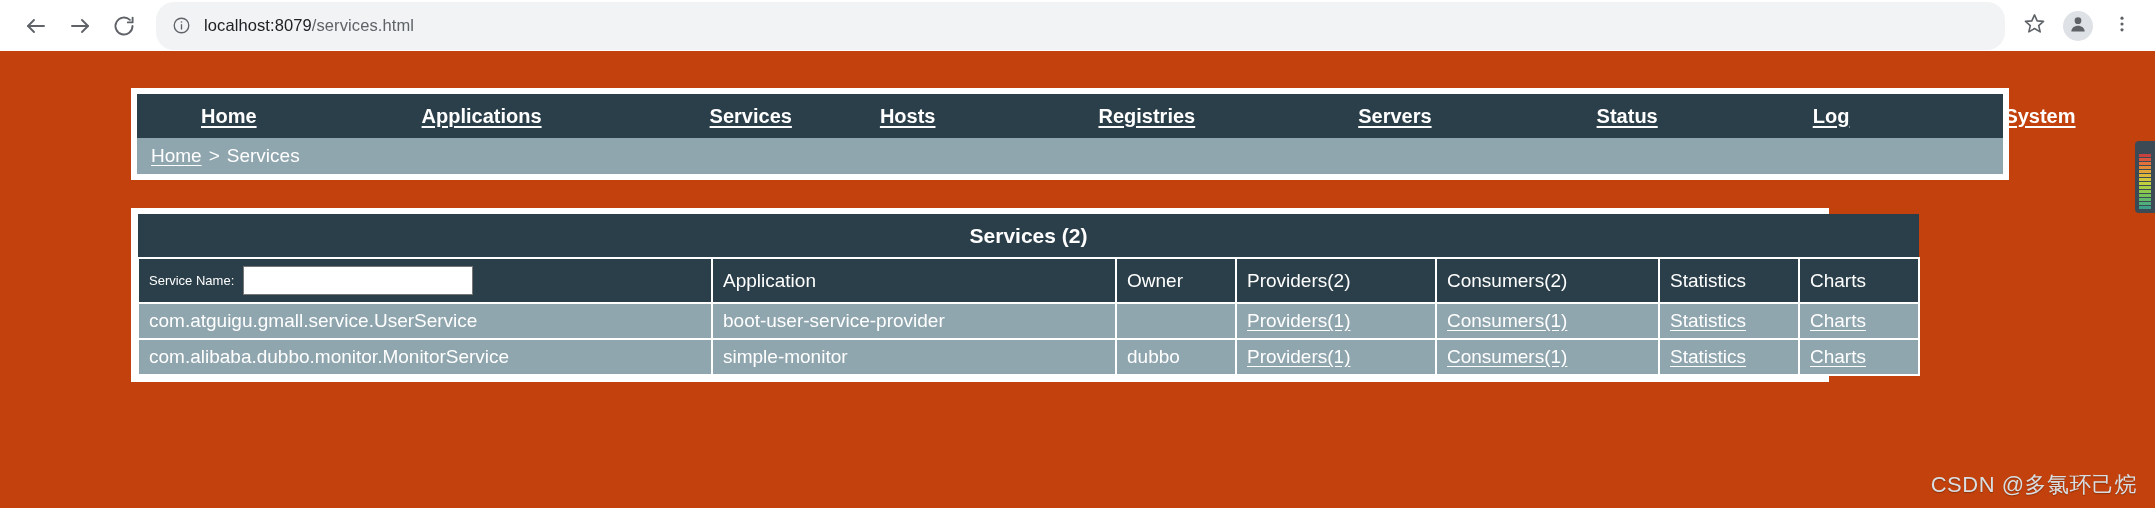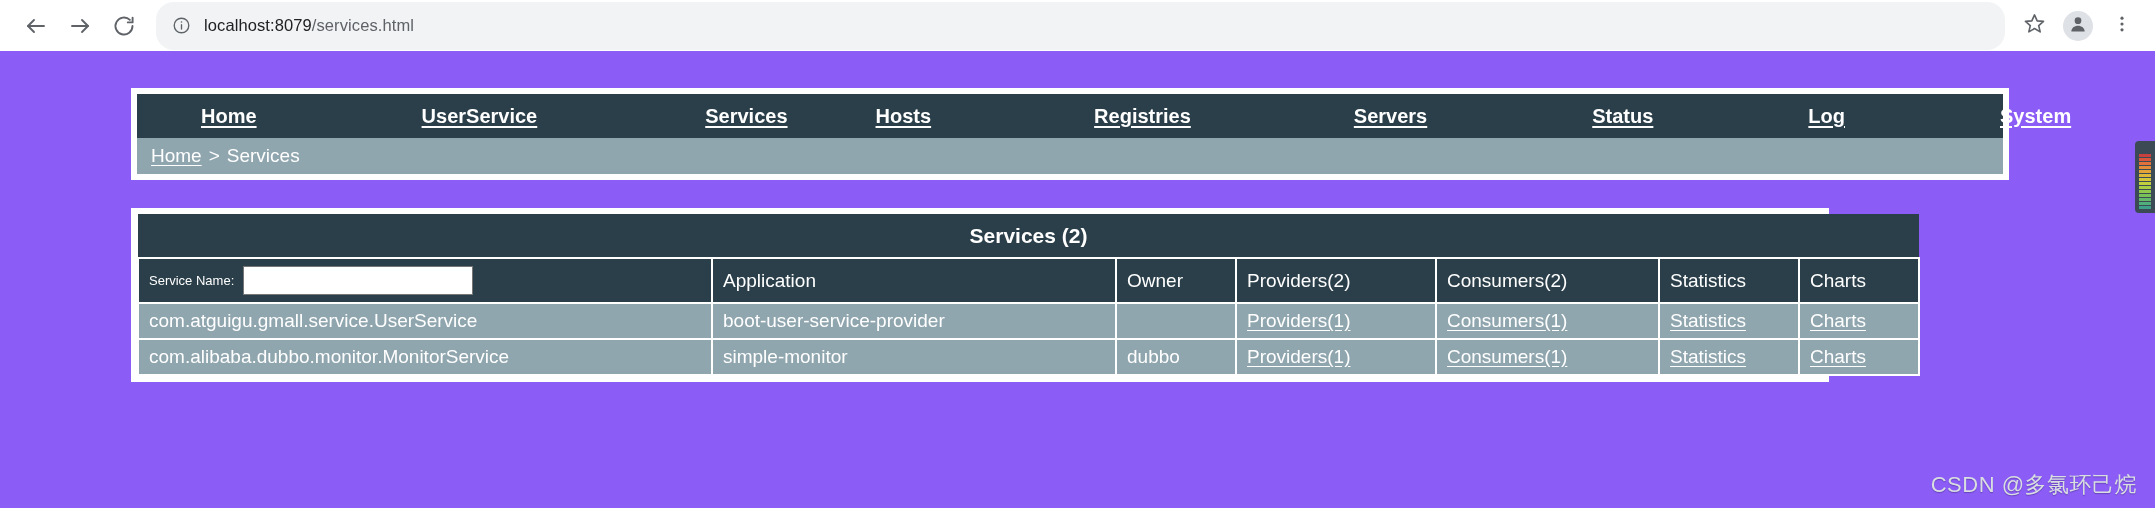--- a/index.html
+++ b/index.html
@@ -61,21 +61,21 @@
     display:flex; align-items:center; justify-content:center;
     margin: 0 10px;
     flex: 0 0 auto;
   }
 
   
   .viewport {
     position: relative;
     width: 2155px;
     height: 457px;
-    background: #8b5cf6;
+    background: #c2410c;
     overflow: hidden;
   }
 
   .panel {
     background: #ffffff;
     margin: 0 auto;
     padding: 6px;
   }
   .panel-top {
     position: absolute;
@@ -302,21 +302,21 @@
   </div>
 
 </div>
 
 <div class="viewport">
 
   <div class="panel panel-top">
 
     <div class="navstrip">
       <a class="nav-home">Home</a>
-      <a class="nav-applications">UserService</a>
+      <a class="nav-applications">Applications</a>
       <a class="nav-services">Services</a>
       <a class="nav-hosts">Hosts</a>
       <a class="nav-registries">Registries</a>
       <a class="nav-servers">Servers</a>
       <a class="nav-status">Status</a>
       <a class="nav-log">Log</a>
       <a class="nav-system">System</a>
     </div>
 
     <div class="crumbs">

